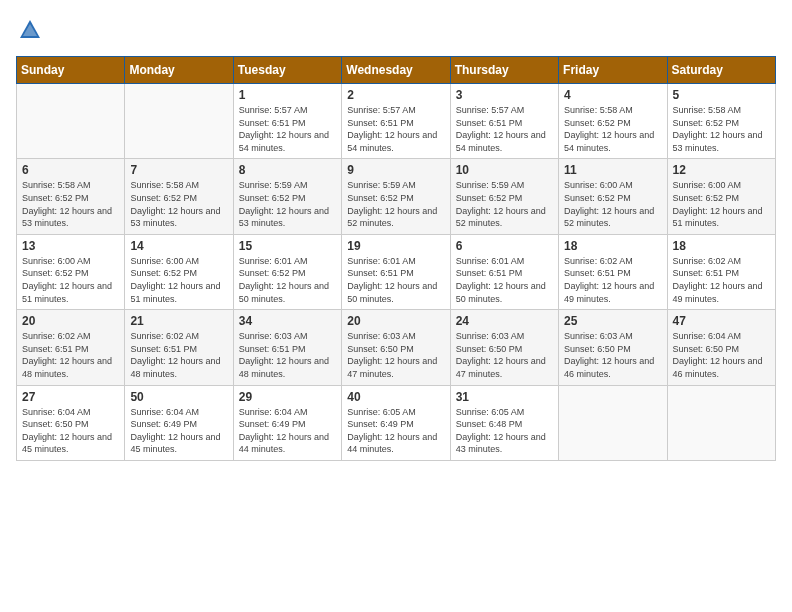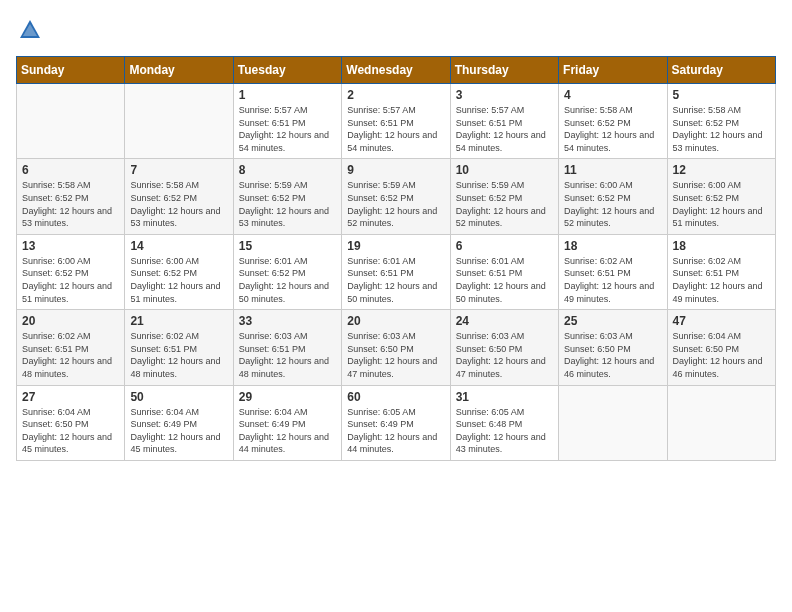--- a/index.html
+++ b/index.html
@@ -258,21 +258,21 @@
 Sunset: 6:51 PM
 Daylight: 12 hours and 48 minutes.</div>
         </td>
         <td>
           <span class="day-number">21</span>
           <div class="day-info" style="white-space: pre-line;">Sunrise: 6:02 AM
 Sunset: 6:51 PM
 Daylight: 12 hours and 48 minutes.</div>
         </td>
         <td>
-          <span class="day-number">33</span>
+          <span class="day-number">34</span>
           <div class="day-info" style="white-space: pre-line;">Sunrise: 6:03 AM
 Sunset: 6:51 PM
 Daylight: 12 hours and 48 minutes.</div>
         </td>
         <td>
           <span class="day-number">20</span>
           <div class="day-info" style="white-space: pre-line;">Sunrise: 6:03 AM
 Sunset: 6:50 PM
 Daylight: 12 hours and 47 minutes.</div>
         </td>
@@ -308,21 +308,21 @@
 Sunset: 6:49 PM
 Daylight: 12 hours and 45 minutes.</div>
         </td>
         <td>
           <span class="day-number">29</span>
           <div class="day-info" style="white-space: pre-line;">Sunrise: 6:04 AM
 Sunset: 6:49 PM
 Daylight: 12 hours and 44 minutes.</div>
         </td>
         <td>
-          <span class="day-number">60</span>
+          <span class="day-number">40</span>
           <div class="day-info" style="white-space: pre-line;">Sunrise: 6:05 AM
 Sunset: 6:49 PM
 Daylight: 12 hours and 44 minutes.</div>
         </td>
         <td>
           <span class="day-number">31</span>
           <div class="day-info" style="white-space: pre-line;">Sunrise: 6:05 AM
 Sunset: 6:48 PM
 Daylight: 12 hours and 43 minutes.</div>
         </td>

